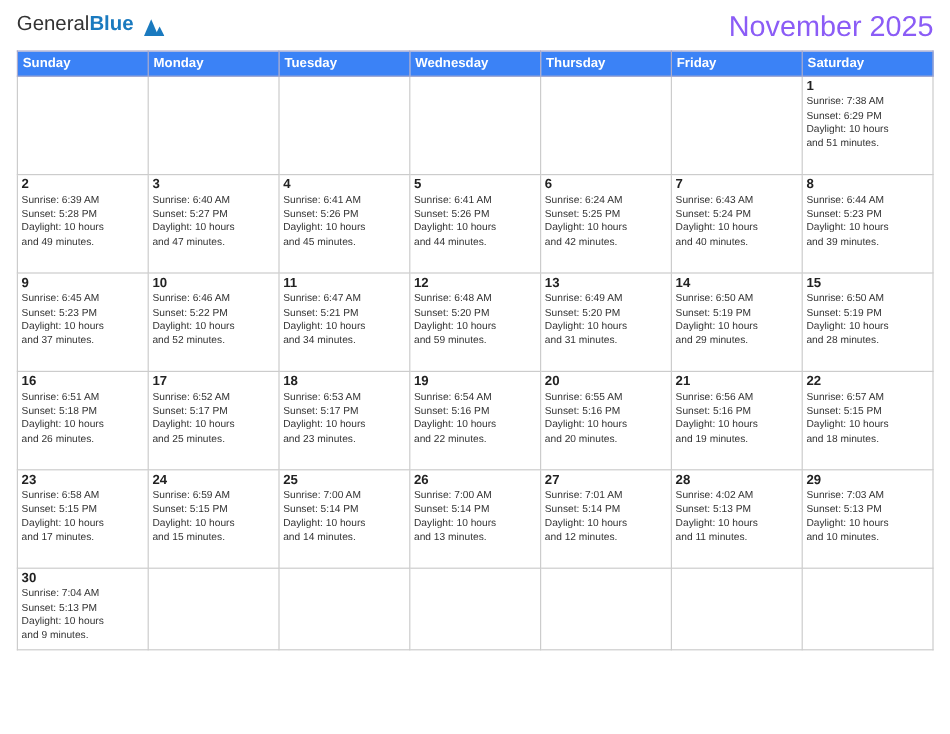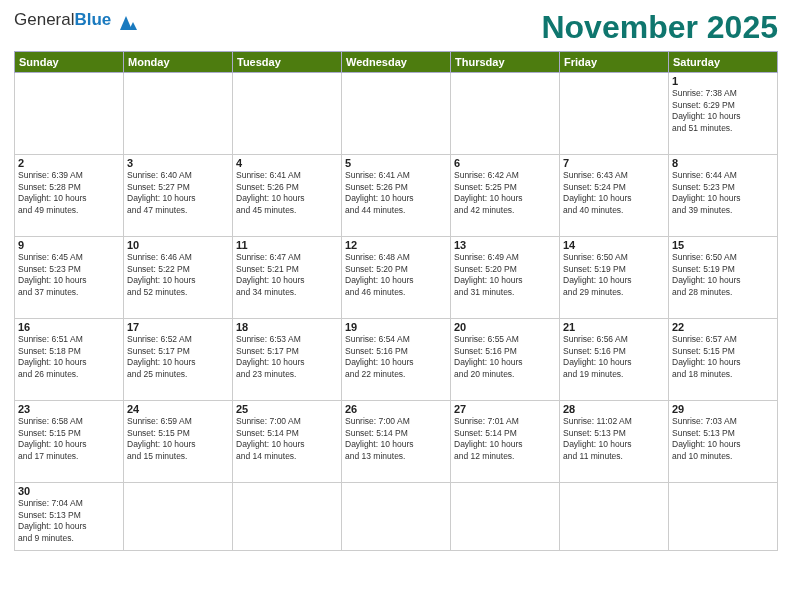--- a/index.html
+++ b/index.html
@@ -20,38 +20,38 @@
     .header {
       display: flex;
       justify-content: space-between;
       align-items: flex-start;
       margin-bottom: 6px;
     }
     .title-block {
       text-align: right;
     }
     .month-title {
-      font-size: 32px;
-      font-weight: bold;
-      color: #0f766e;
+      font-size: 24px;
+      font-weight: normal;
+      color: #8b5cf6;
       line-height: 1.1;
     }
     .location {
       font-size: 14px;
       color: #444;
     }
     .calendar {
       flex: 1;
       border: 1px solid #ccc;
       border-collapse: collapse;
       width: 100%;
       table-layout: fixed;
     }
     .calendar thead tr th {
-      background-color: #4d7c0f;
+      background-color: #3b82f6;
       color: #fff;
       font-size: 11px;
       font-weight: bold;
       padding: 4px 4px;
       text-align: left;
       border: 1px solid #aac;
     }
     .calendar tbody tr td {
       vertical-align: top;
       border: 1px solid #ccc;
@@ -173,21 +173,21 @@
           </td>
           <td>
             <span class="day-number">5</span>
             <div class="cell-text">Sunrise: 6:41 AM</div>
             <div class="cell-text">Sunset: 5:26 PM</div>
             <div class="cell-text">Daylight: 10 hours</div>
             <div class="cell-text">and 44 minutes.</div>
           </td>
           <td>
             <span class="day-number">6</span>
-            <div class="cell-text">Sunrise: 6:42 AM</div>
+            <div class="cell-text">Sunrise: 6:24 AM</div>
             <div class="cell-text">Sunset: 5:25 PM</div>
             <div class="cell-text">Daylight: 10 hours</div>
             <div class="cell-text">and 42 minutes.</div>
           </td>
           <td>
             <span class="day-number">7</span>
             <div class="cell-text">Sunrise: 6:43 AM</div>
             <div class="cell-text">Sunset: 5:24 PM</div>
             <div class="cell-text">Daylight: 10 hours</div>
             <div class="cell-text">and 40 minutes.</div>
@@ -220,21 +220,21 @@
             <div class="cell-text">Sunrise: 6:47 AM</div>
             <div class="cell-text">Sunset: 5:21 PM</div>
             <div class="cell-text">Daylight: 10 hours</div>
             <div class="cell-text">and 34 minutes.</div>
           </td>
           <td>
             <span class="day-number">12</span>
             <div class="cell-text">Sunrise: 6:48 AM</div>
             <div class="cell-text">Sunset: 5:20 PM</div>
             <div class="cell-text">Daylight: 10 hours</div>
-            <div class="cell-text">and 46 minutes.</div>
+            <div class="cell-text">and 59 minutes.</div>
           </td>
           <td>
             <span class="day-number">13</span>
             <div class="cell-text">Sunrise: 6:49 AM</div>
             <div class="cell-text">Sunset: 5:20 PM</div>
             <div class="cell-text">Daylight: 10 hours</div>
             <div class="cell-text">and 31 minutes.</div>
           </td>
           <td>
             <span class="day-number">14</span>
@@ -333,21 +333,21 @@
           </td>
           <td>
             <span class="day-number">27</span>
             <div class="cell-text">Sunrise: 7:01 AM</div>
             <div class="cell-text">Sunset: 5:14 PM</div>
             <div class="cell-text">Daylight: 10 hours</div>
             <div class="cell-text">and 12 minutes.</div>
           </td>
           <td>
             <span class="day-number">28</span>
-            <div class="cell-text">Sunrise: 11:02 AM</div>
+            <div class="cell-text">Sunrise: 4:02 AM</div>
             <div class="cell-text">Sunset: 5:13 PM</div>
             <div class="cell-text">Daylight: 10 hours</div>
             <div class="cell-text">and 11 minutes.</div>
           </td>
           <td>
             <span class="day-number">29</span>
             <div class="cell-text">Sunrise: 7:03 AM</div>
             <div class="cell-text">Sunset: 5:13 PM</div>
             <div class="cell-text">Daylight: 10 hours</div>
             <div class="cell-text">and 10 minutes.</div>

